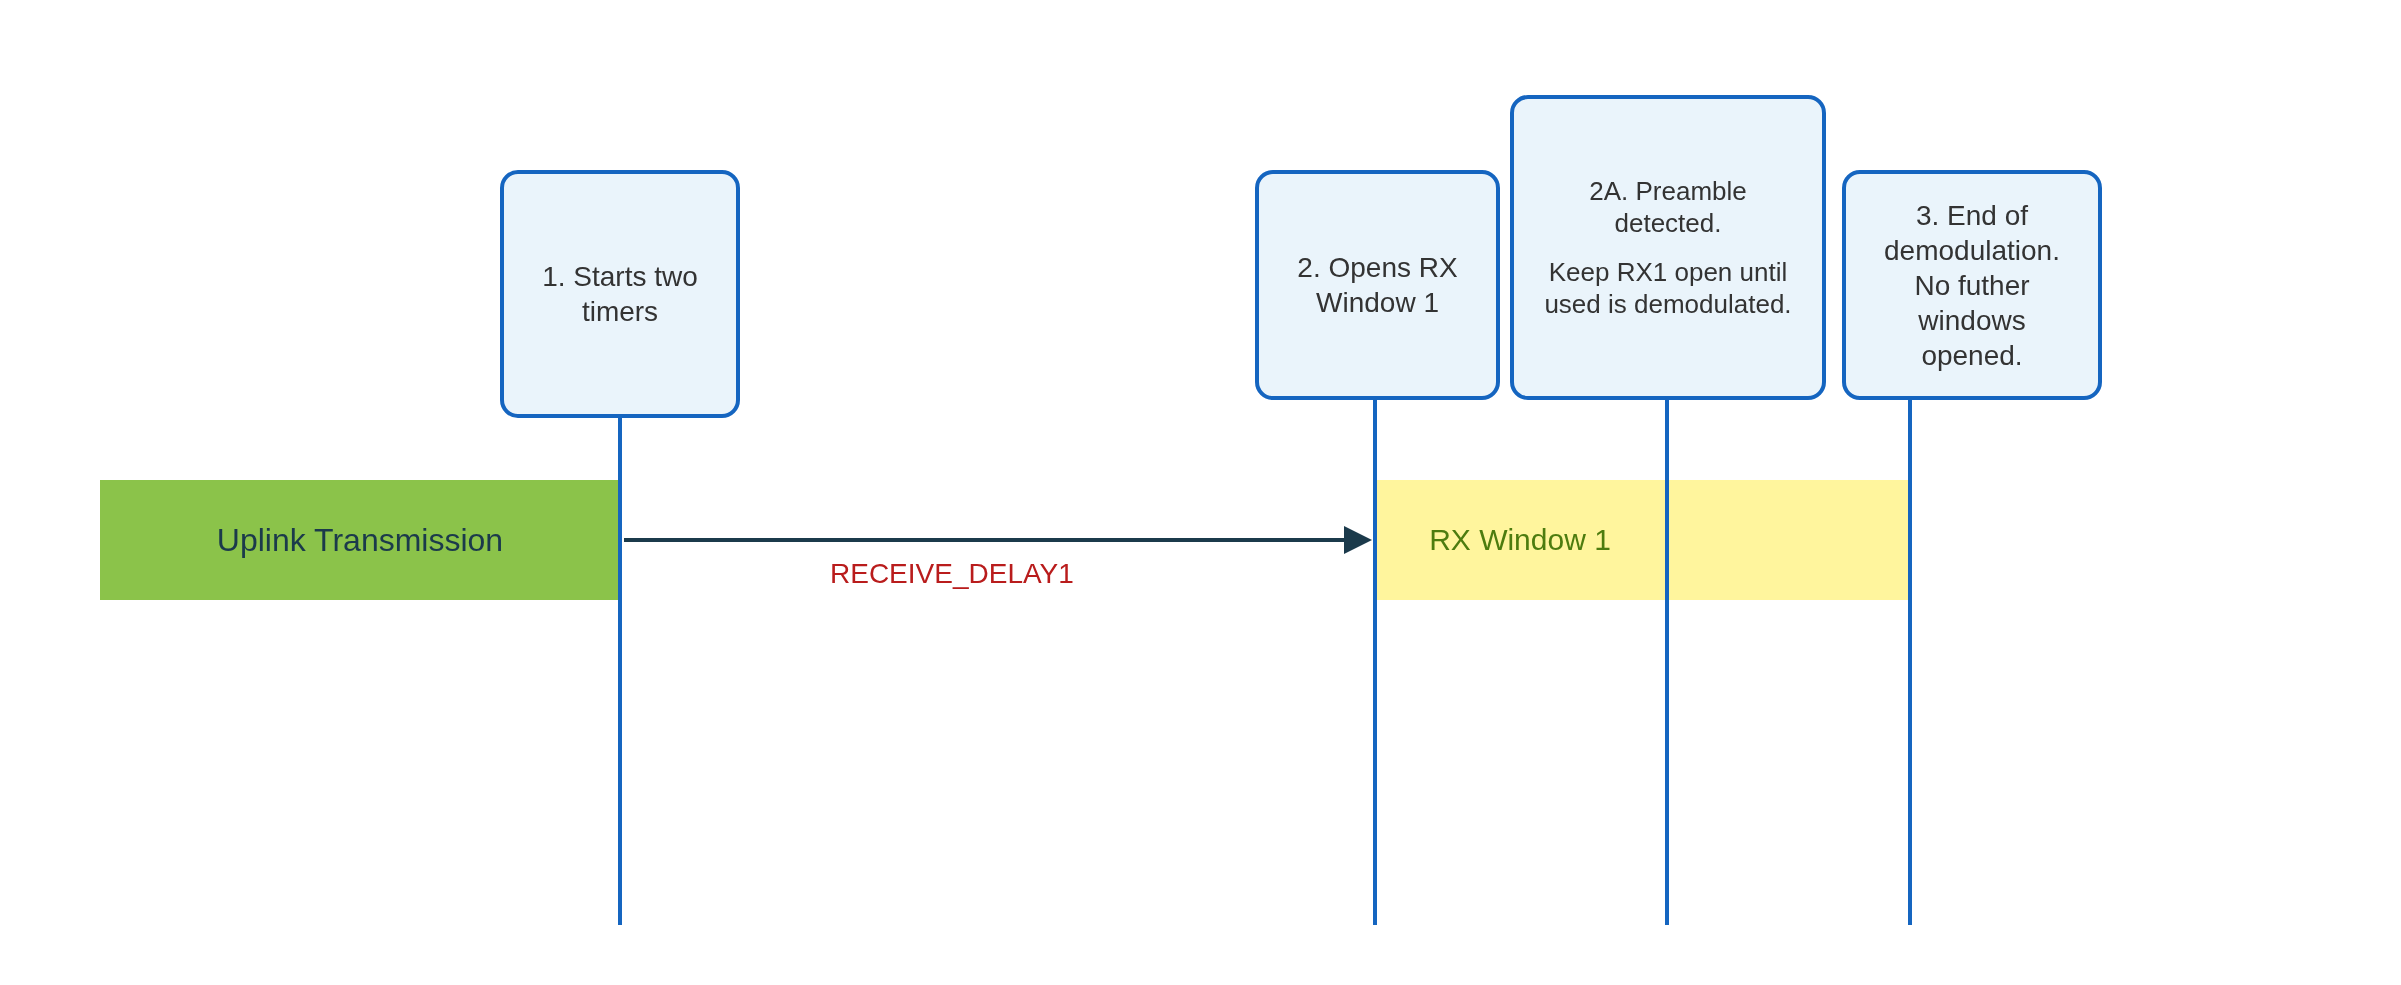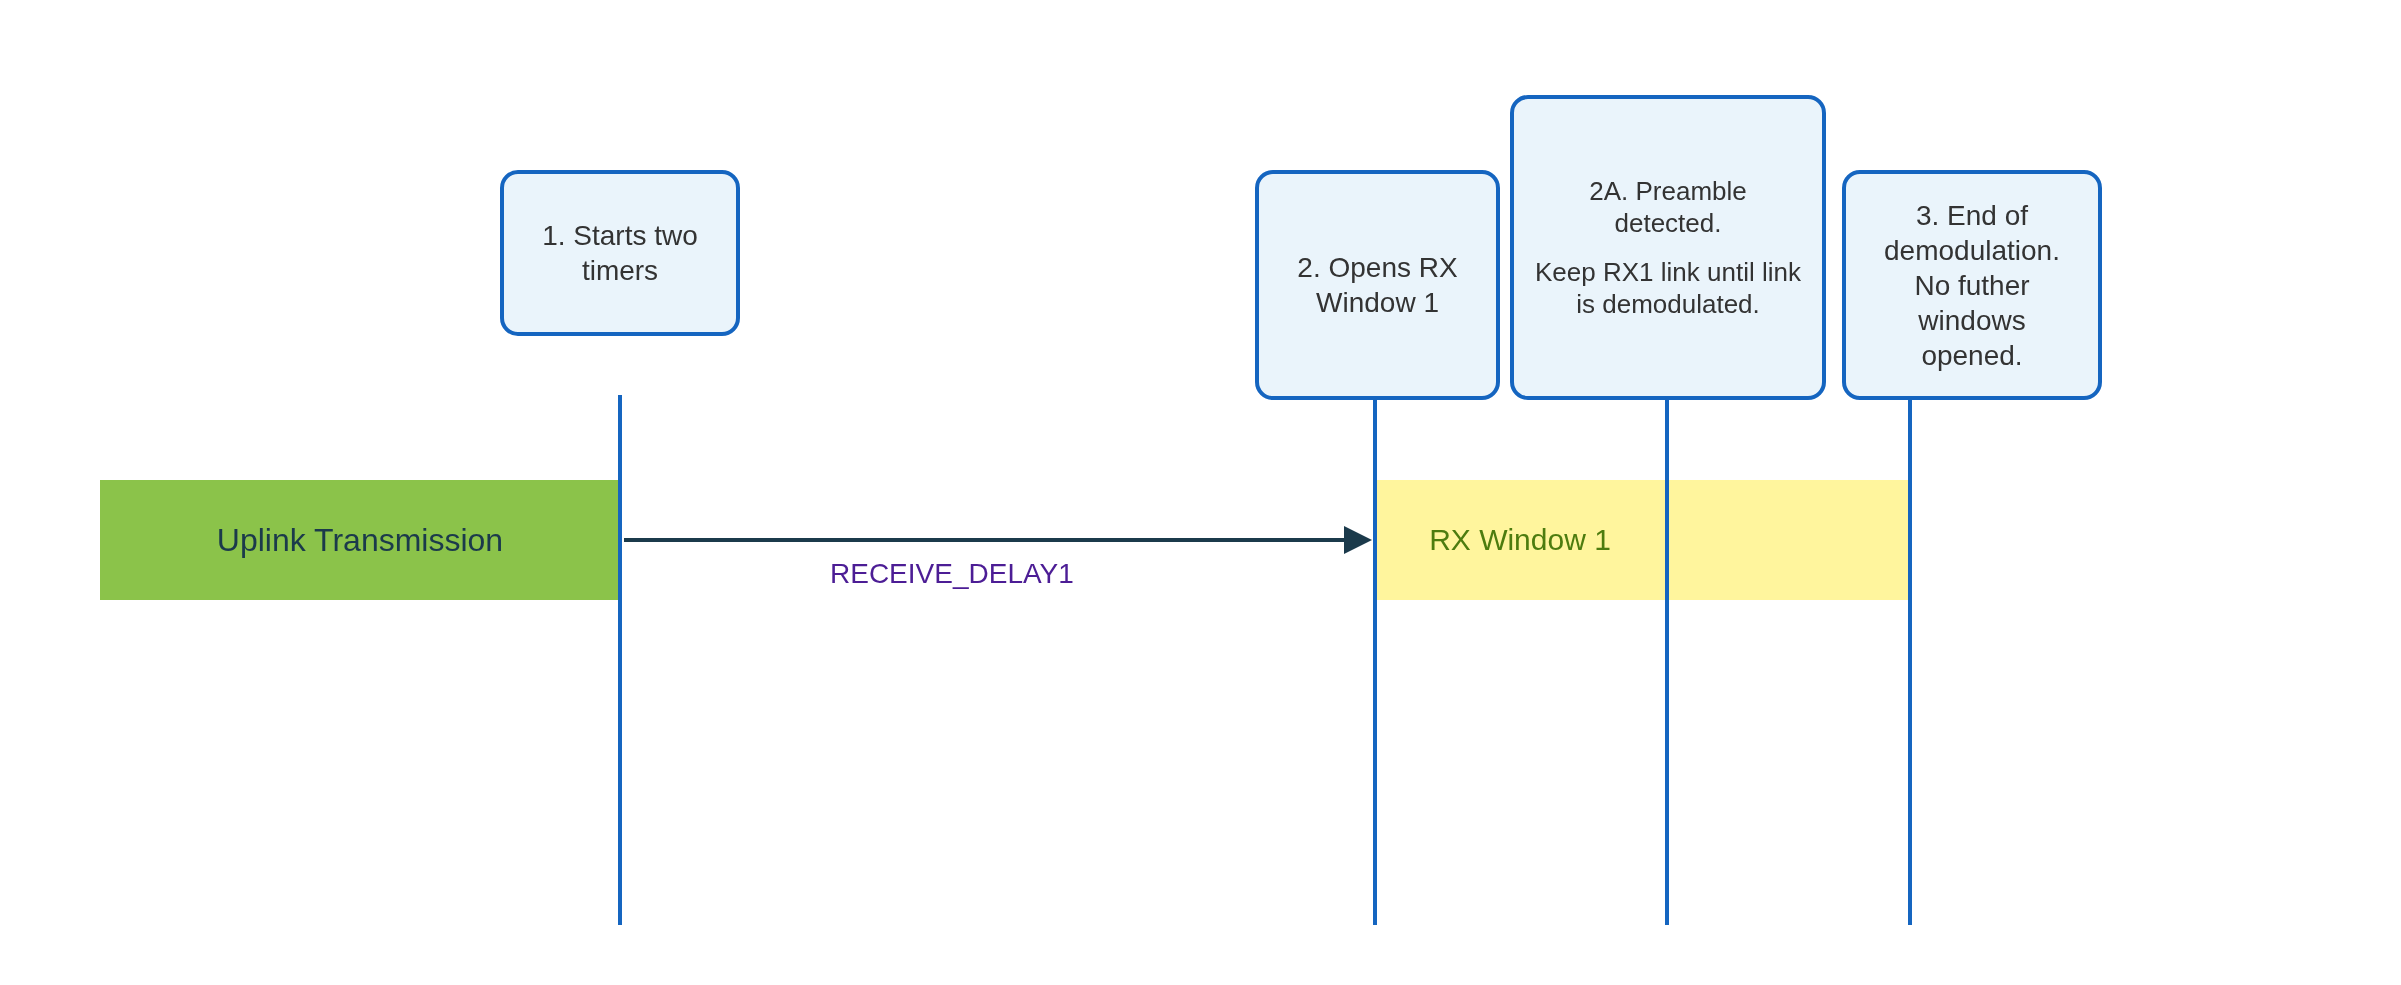--- a/index.html
+++ b/index.html
@@ -90,21 +90,21 @@
     width: 0;
     height: 0;
     border-top: 14px solid transparent;
     border-bottom: 14px solid transparent;
     border-left: 28px solid #1b3a4b;
     z-index: 3;
   }
   .arrow-label {
     position: absolute;
     font-size: 28px;
-    color: #4c1d95;
+    color: #b91c1c;
     z-index: 3;
   }
 </style>
 </head>
 <body>
 
 <div class="stage">
 
   <div class="uplink-box">
     <span>Uplink Transmission</span>
@@ -117,30 +117,30 @@
 
   <div class="arrow-line" style="left:624px; top:538px; width:720px;"></div>
   <div class="arrow-head" style="left:1344px; top:526px;"></div>
   <div class="arrow-label" style="left:830px; top:558px;">RECEIVE_DELAY1</div>
 
   <div class="vline" style="left:618px; top:395px; height:530px;"></div>
   <div class="vline" style="left:1373px; top:395px; height:530px;"></div>
   <div class="vline" style="left:1665px; top:395px; height:530px;"></div>
   <div class="vline" style="left:1908px; top:395px; height:530px;"></div>
 
-  <div class="callout" style="left:500px; top:170px; width:240px; height:166px;">
+  <div class="callout" style="left:500px; top:170px; width:240px; height:248px;">
     <div class="para">1. Starts two timers</div>
   </div>
 
   <div class="callout" style="left:1255px; top:170px; width:245px; height:230px;">
     <div class="para">2. Opens RX Window 1</div>
   </div>
 
   <div class="callout" style="left:1510px; top:95px; width:316px; height:305px; font-size:26px;">
     <div class="para">2A. Preamble detected.</div>
-    <div class="para">Keep RX1 link until link is demodulated.</div>
+    <div class="para">Keep RX1 open until used is demodulated.</div>
   </div>
 
   <div class="callout" style="left:1842px; top:170px; width:260px; height:230px;justify-content:center;">
     <div class="para">3. End of demodulation. No futher windows opened.</div>
   </div>
 
 </div>
 
 </body></html>

